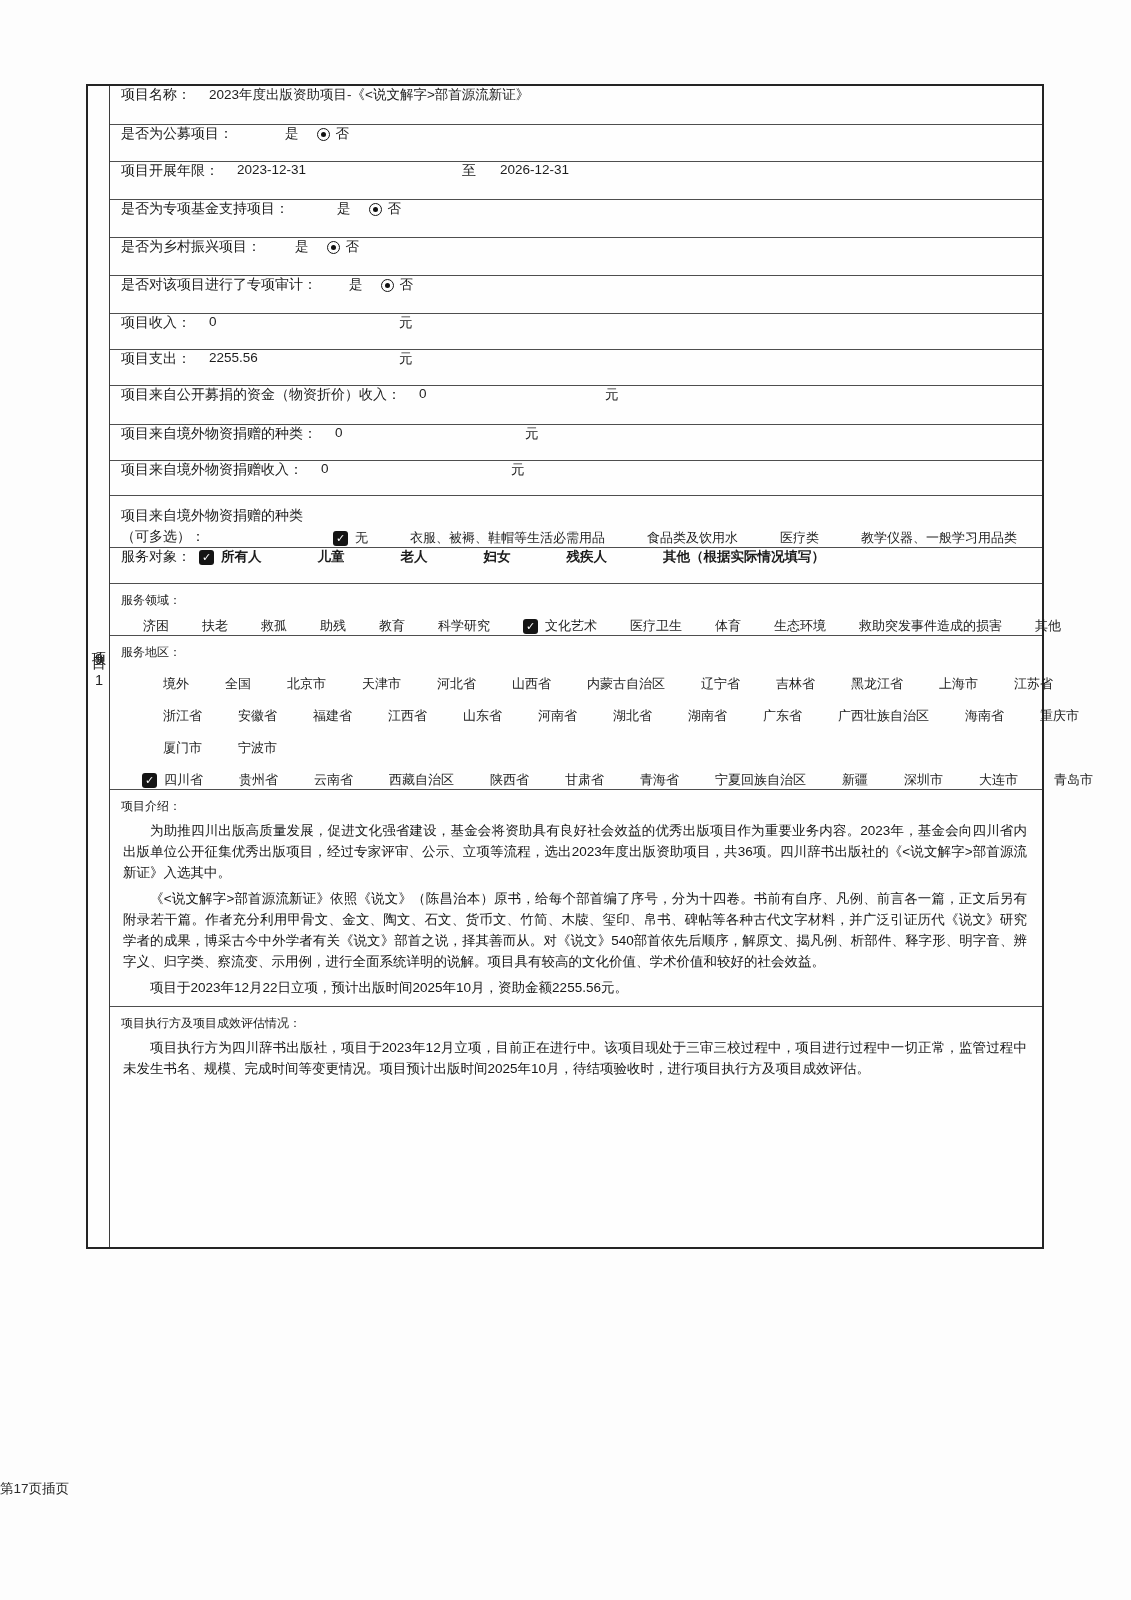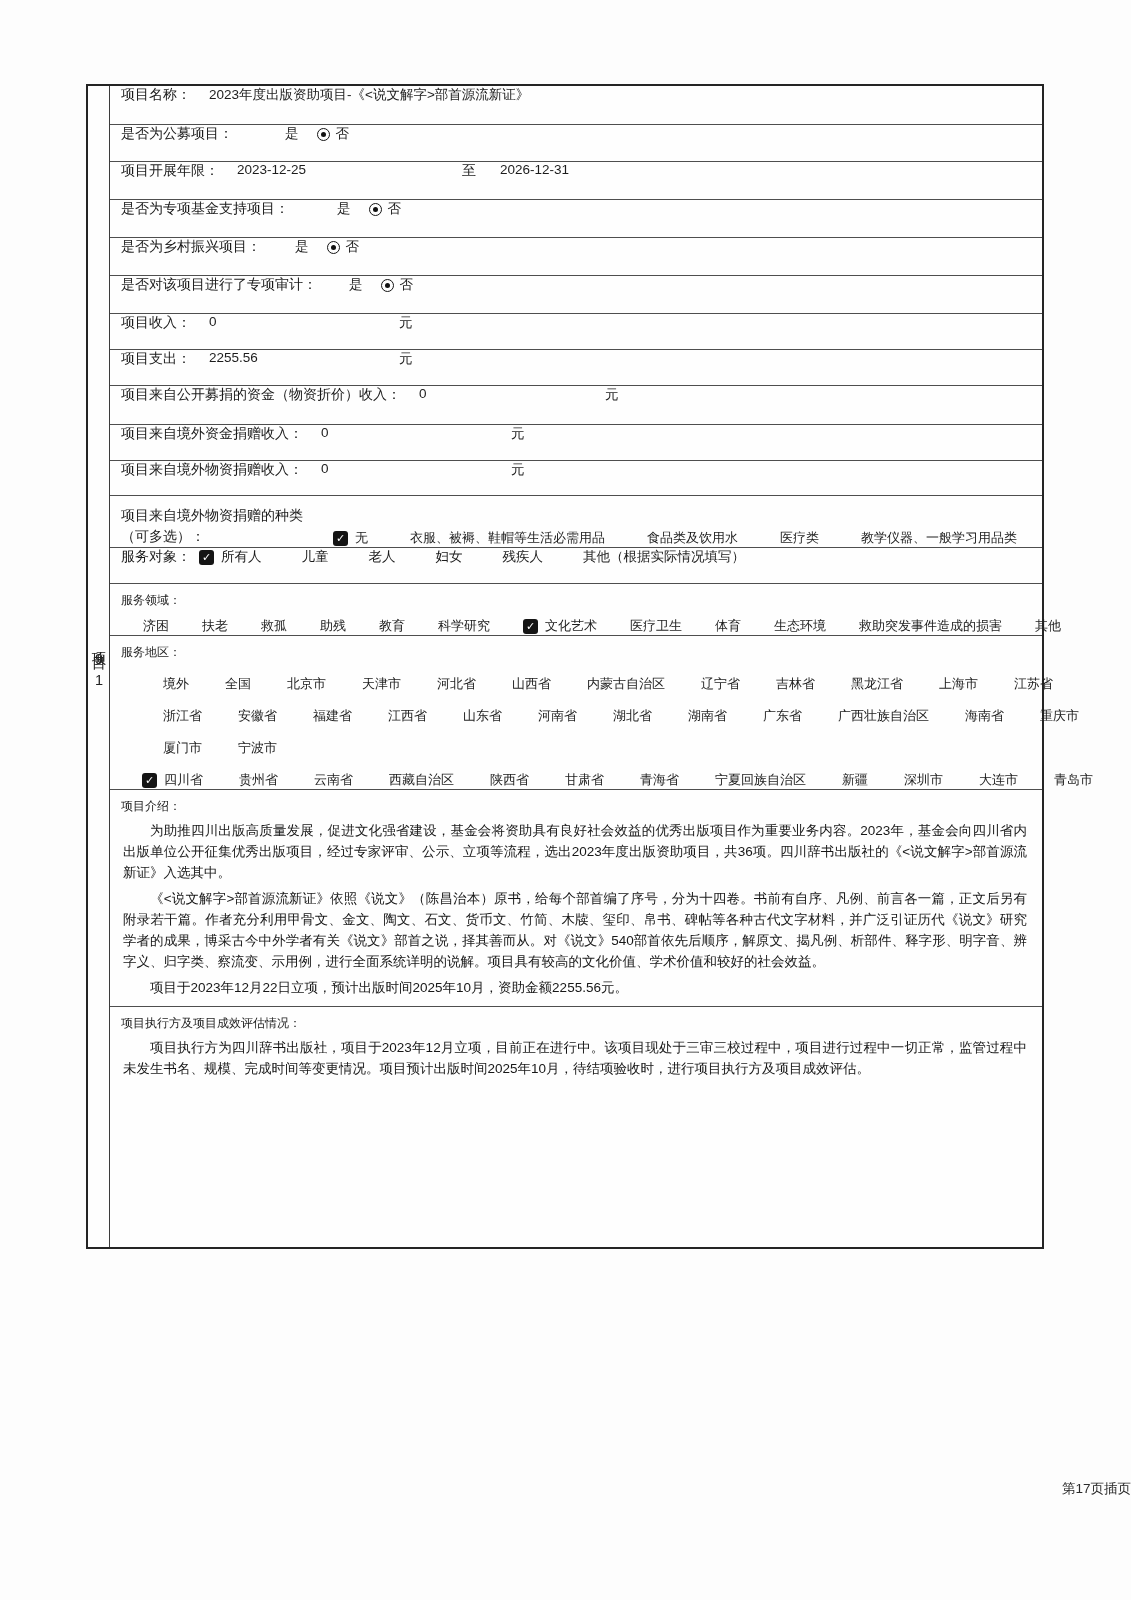--- a/index.html
+++ b/index.html
@@ -58,36 +58,36 @@
   .copt.checked .cb { display:inline-block; }
   .copts { display:flex; align-items:center; flex-wrap:nowrap; }
 
   
   .types-label { width:212px; flex:0 0 auto; line-height:21px; }
   .types-opts { flex:1; min-width:0; }
   .types-line1 { display:flex; gap:42px; }
   .types-line2 { display:flex; gap:48px; margin-left:26px; margin-top:4px; }
   .types-line1 .copt, .types-line2 .copt { font-size:13px; }
 
-  .g-targets { margin-left:8px; gap:40px; }
+  .g-targets { margin-left:8px; gap:56px;font-weight:bold; }
 
   .opt-block-label { font-size:12px; }
   .fields-line { display:flex; gap:33px; padding-left:22px; margin-top:8px;
     font-size:13px; }
   .regions-line { display:flex; gap:36px; padding-left:42px; margin-top:14px;
     font-size:13px; }
   .regions-line.has-check { padding-left:21px; }
   .regions-line .copt, .fields-line .copt { font-size:13px; }
 
   .para { font-size:13.5px; line-height:21px; text-indent:2em;
     margin-top:5px; color:#171717; text-align:justify; }
   .para-wrap { padding:0 4px 8px 2px; }
 
   .footer { position:absolute; top:1480px; left:0; width:1131px;
-    text-align:right; font-size:13.5px; color:#2a2a2a; }
+    text-align:left; font-size:13.5px; color:#2a2a2a; }
 </style>
 </head>
 <body>
 
 <div class="sheet">
   <div class="side-col">
     <div class="side-label">项目91</div>
   </div>
 
   <div class="main-col">
@@ -108,21 +108,21 @@
 
           <span class="ropt selected">
             <span class="rd"></span>
             <span>否</span>
           </span>
         </div>
     </div>
 
     <div class="row r3">
       <span class="lbl">项目开展年限：</span>
-      <span class="val vw3">2023-12-25</span>
+      <span class="val vw3">2023-12-31</span>
       <span class="to">至</span>
       <span style="font-size:13.5px">2026-12-31</span>
     </div>
 
     <div class="row r4">
       <span class="lbl">是否为专项基金支持项目：</span>
       <div class="ropts g-fund">
 
           <span class="ropt">
 
@@ -180,21 +180,21 @@
       <span class="unit">元</span>
     </div>
 
     <div class="row r9">
       <span class="lbl">项目来自公开募捐的资金（物资折价）收入：</span>
       <span class="val vw2">0</span>
       <span class="unit">元</span>
     </div>
 
     <div class="row r10">
-      <span class="lbl">项目来自境外资金捐赠收入：</span>
+      <span class="lbl">项目来自境外物资捐赠的种类：</span>
       <span class="val vw">0</span>
       <span class="unit">元</span>
     </div>
 
     <div class="row r11">
       <span class="lbl">项目来自境外物资捐赠收入：</span>
       <span class="val vw">0</span>
       <span class="unit">元</span>
     </div>
 

